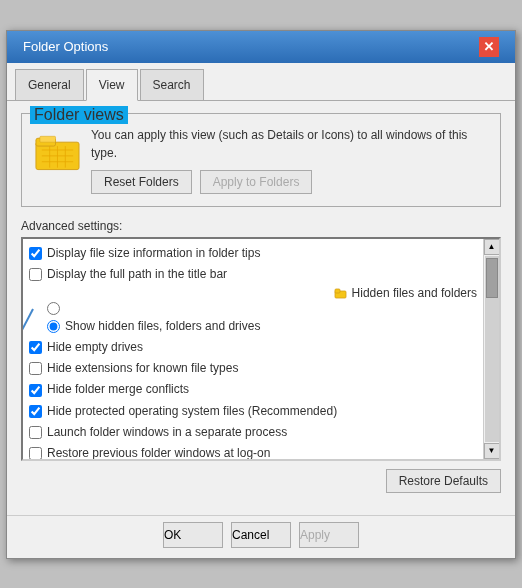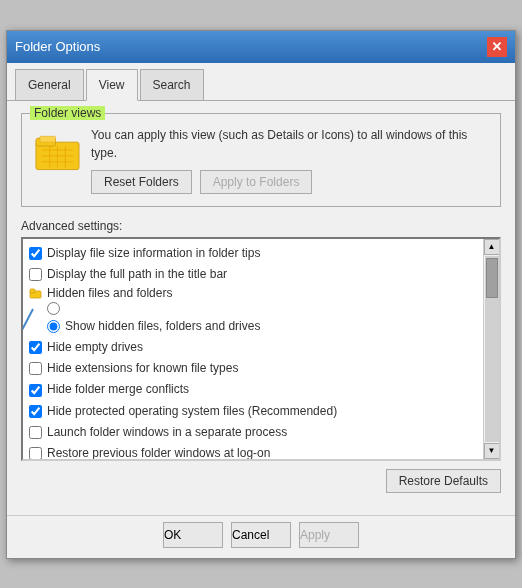--- a/index.html
+++ b/index.html
@@ -15,21 +15,21 @@
     }
     .window {
       width: 510px;
       background: #f0f0f0;
       border: 1px solid #888;
       box-shadow: 2px 2px 8px rgba(0,0,0,0.4);
     }
     .title-bar {
       background: linear-gradient(to bottom, #4d90d5, #2b6cb5);
       color: white;
-      padding: 6px 8px;
+      padding: 6px 16px;
       display: flex;
       align-items: center;
       justify-content: space-between;
       font-size: 13px;
       font-weight: normal;
     }
     .title-bar-close {
       background: #e74c3c;
       color: white;
       border: none;
@@ -71,23 +71,23 @@
     .group-box {
       border: 1px solid #aaa;
       padding: 8px 12px 12px 12px;
       margin-bottom: 12px;
       position: relative;
     }
     .group-label {
       position: absolute;
       top: -8px;
       left: 8px;
-      background: #bef264;
+      background: #0ea5e9;
       padding: 0 4px;
-      font-size: 12px;
+      font-size: 16px;
       color: #333;
     }
     .folder-views-inner {
       display: flex;
       align-items: flex-start;
       gap: 10px;
       margin-top: 4px;
     }
     .folder-views-text {
       font-size: 12px;
@@ -187,20 +187,21 @@
       margin-right: 5px;
       flex-shrink: 0;
     }
     .folder-item {
       display: flex;
       align-items: center;
       padding: 1px 6px;
       font-size: 12px;
       color: #333;
       font-weight: normal;
+      justify-content: flex-end;
     }
     .folder-bullet {
       width: 13px;
       height: 13px;
       margin-right: 5px;
       flex-shrink: 0;
       display: flex;
       align-items: center;
       justify-content: center;
     }

